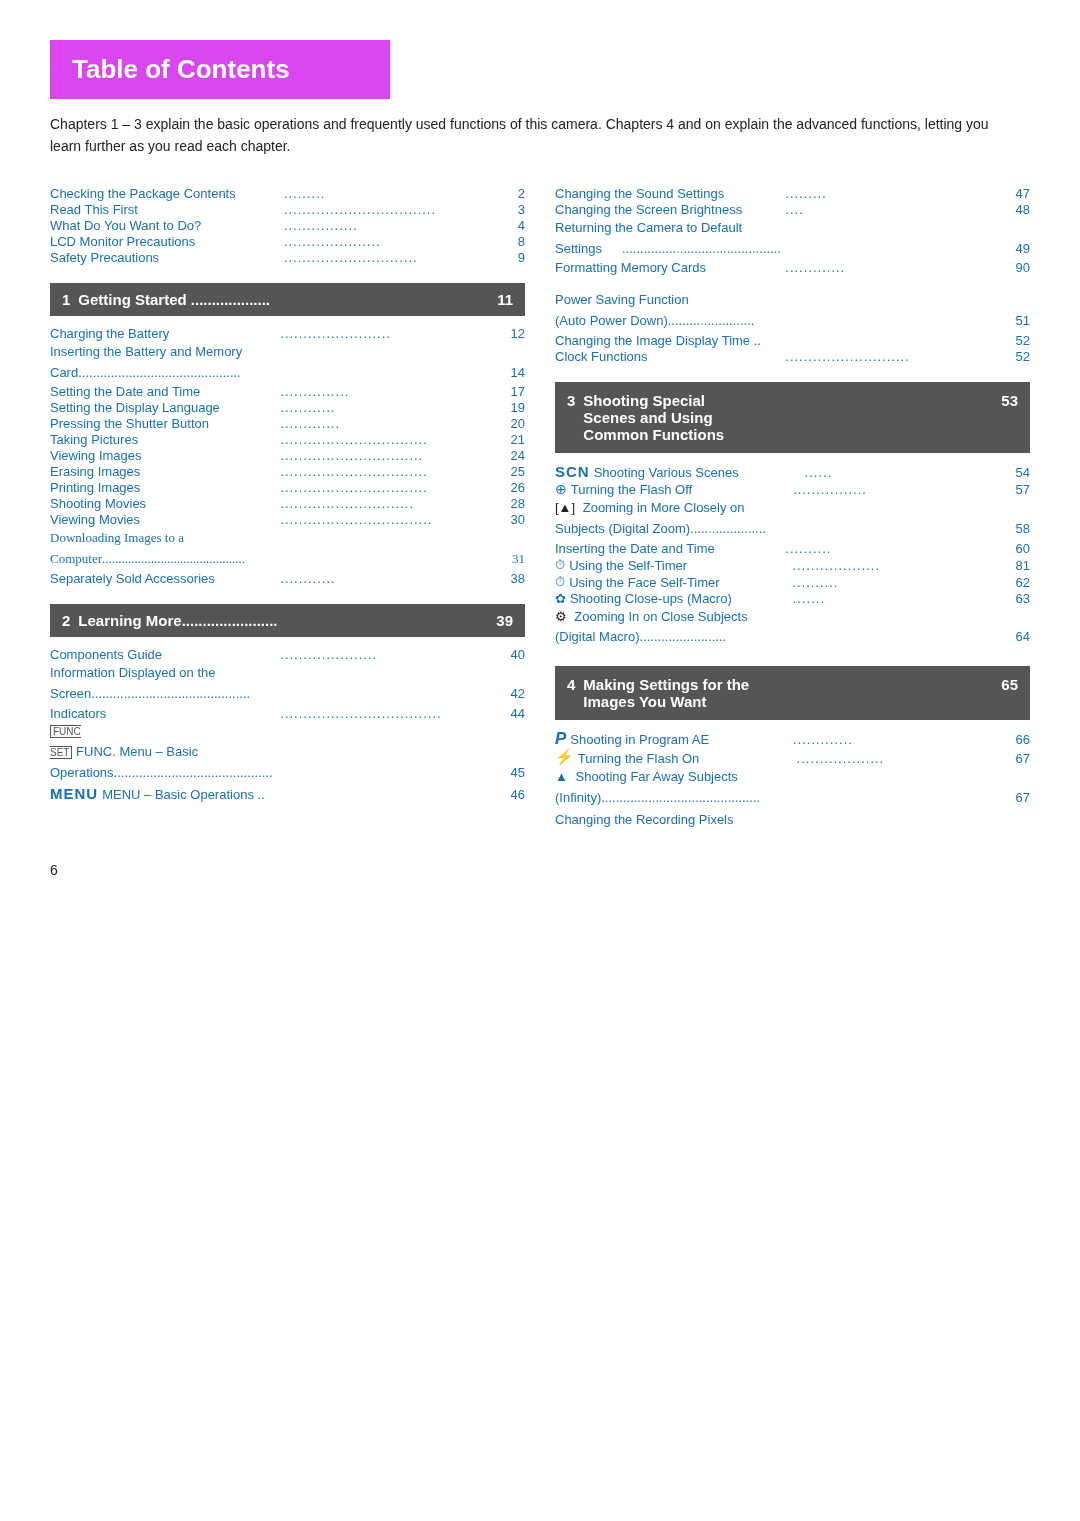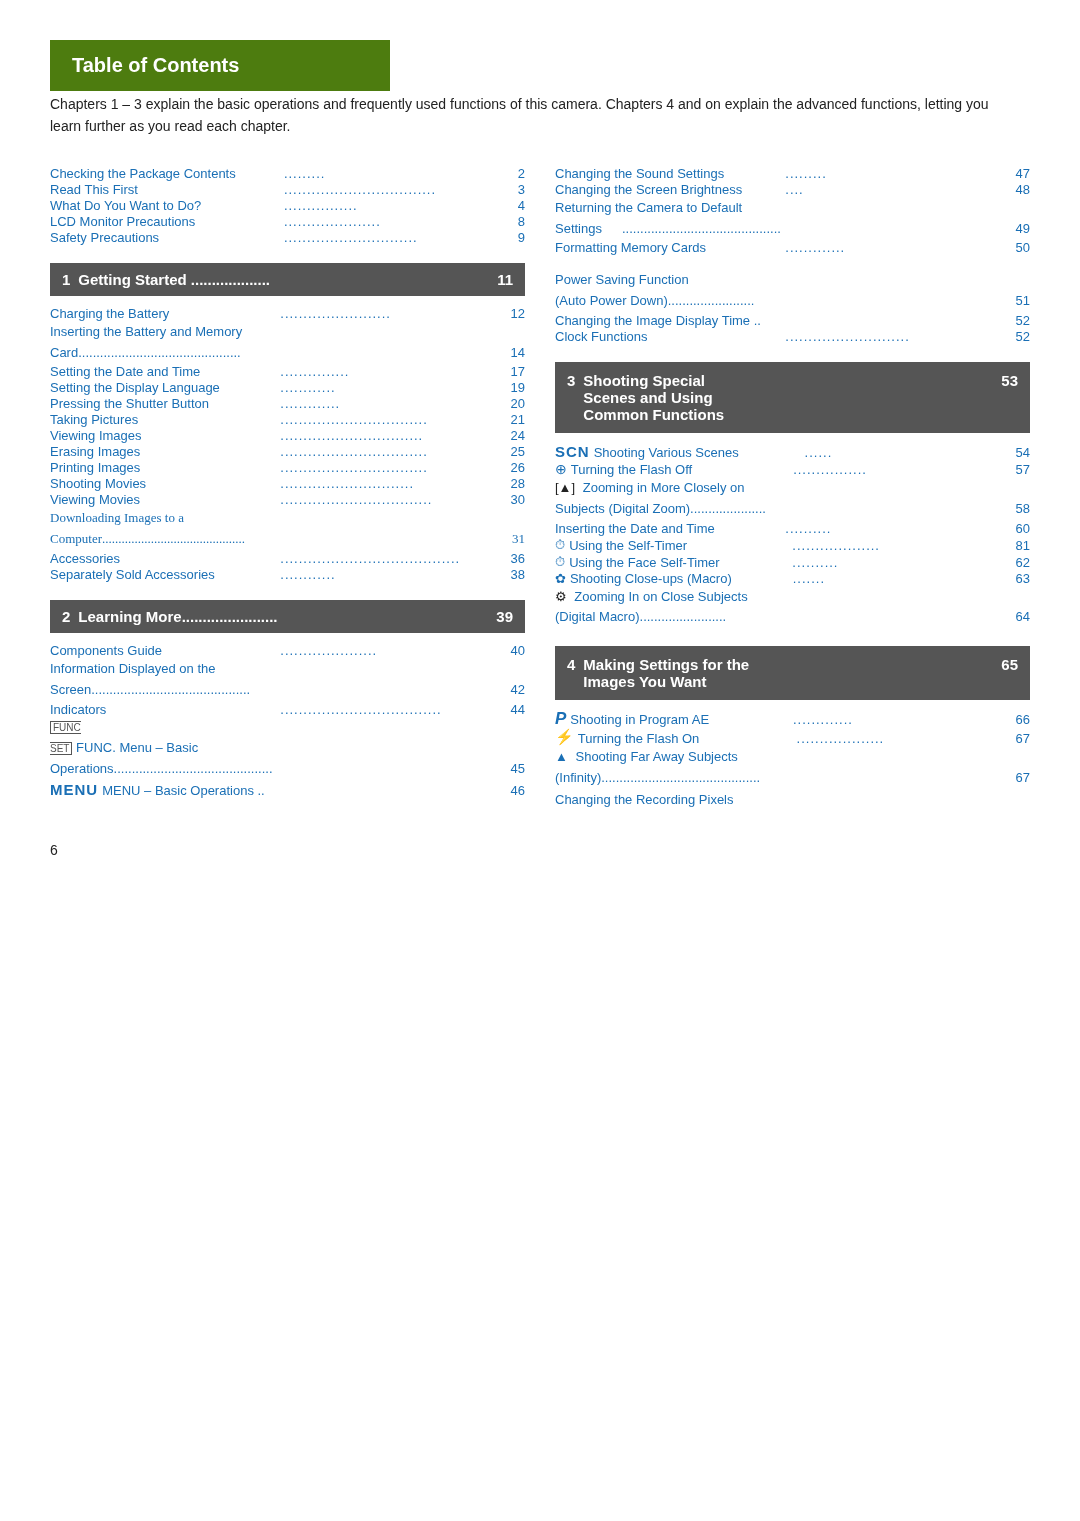--- a/index.html
+++ b/index.html
@@ -6,26 +6,26 @@
     body {
       background: #fff;
       font-family: Arial, sans-serif;
       font-size: 13px;
       color: #222;
       width: 1080px;
       min-height: 1521px;
       padding: 40px 50px 40px 50px;
     }
     .title-box {
-      background: #4d7c0f;
+      background: #d946ef;
       color: #fff;
-      font-size: 20px;
+      font-size: 26px;
       font-weight: bold;
       padding: 14px 22px;
-      margin-bottom: 2px;
+      margin-bottom: 14px;
       display: inline-block;
       min-width: 340px;
     }
     .intro {
       font-size: 14px;
       color: #222;
       margin-bottom: 28px;
       max-width: 950px;
       line-height: 1.6;
     }
@@ -217,25 +217,20 @@
       </div>
       <div style="color:#1a6fb5;font-size:13px;line-height:1.6;margin-bottom:1px;font-family:Liberation Serif, serif;">
         <div>Downloading Images to a</div>
         <div style="display:flex;justify-content:space-between;">
           <span>Computer </span>
           <span style="flex:1;overflow:hidden;">............................................</span>
           <span>31</span>
         </div>
       </div>
       <div class="entry-row">
-        <span class="entry-label">Accessories </span>
-        <span class="entry-dots">.......................................</span>
-        <span class="entry-num">36</span>
-      </div>
-      <div class="entry-row">
         <span class="entry-label">Separately Sold Accessories</span>
         <span class="entry-dots">............</span>
         <span class="entry-num">38</span>
       </div>
     </div>
 
     <div class="section-header">
       <span class="section-num">2</span>
       <span class="section-title">Learning More.......................</span>
       <span class="section-page">39</span>
@@ -294,21 +289,21 @@
         <div>Returning the Camera to Default</div>
         <div style="display:flex;justify-content:space-between;gap:20px;">
           <span>Settings </span>
           <span style="flex:1;overflow:hidden;">............................................</span>
           <span>49</span>
         </div>
       </div>
       <div class="entry-row">
         <span class="entry-label">Formatting Memory Cards </span>
         <span class="entry-dots">.............</span>
-        <span class="entry-num">50</span>
+        <span class="entry-num">90</span>
       </div>
       <div style="color:#1a6fb5;font-size:13px;line-height:1.6;margin-bottom:1px;margin-top:15px;">
         <div>Power Saving Function</div>
         <div style="display:flex;justify-content:space-between;">
           <span>(Auto Power Down) </span>
           <span style="flex:1;overflow:hidden;">........................</span>
           <span>51</span>
         </div>
       </div>
       <div class="entry-row">

